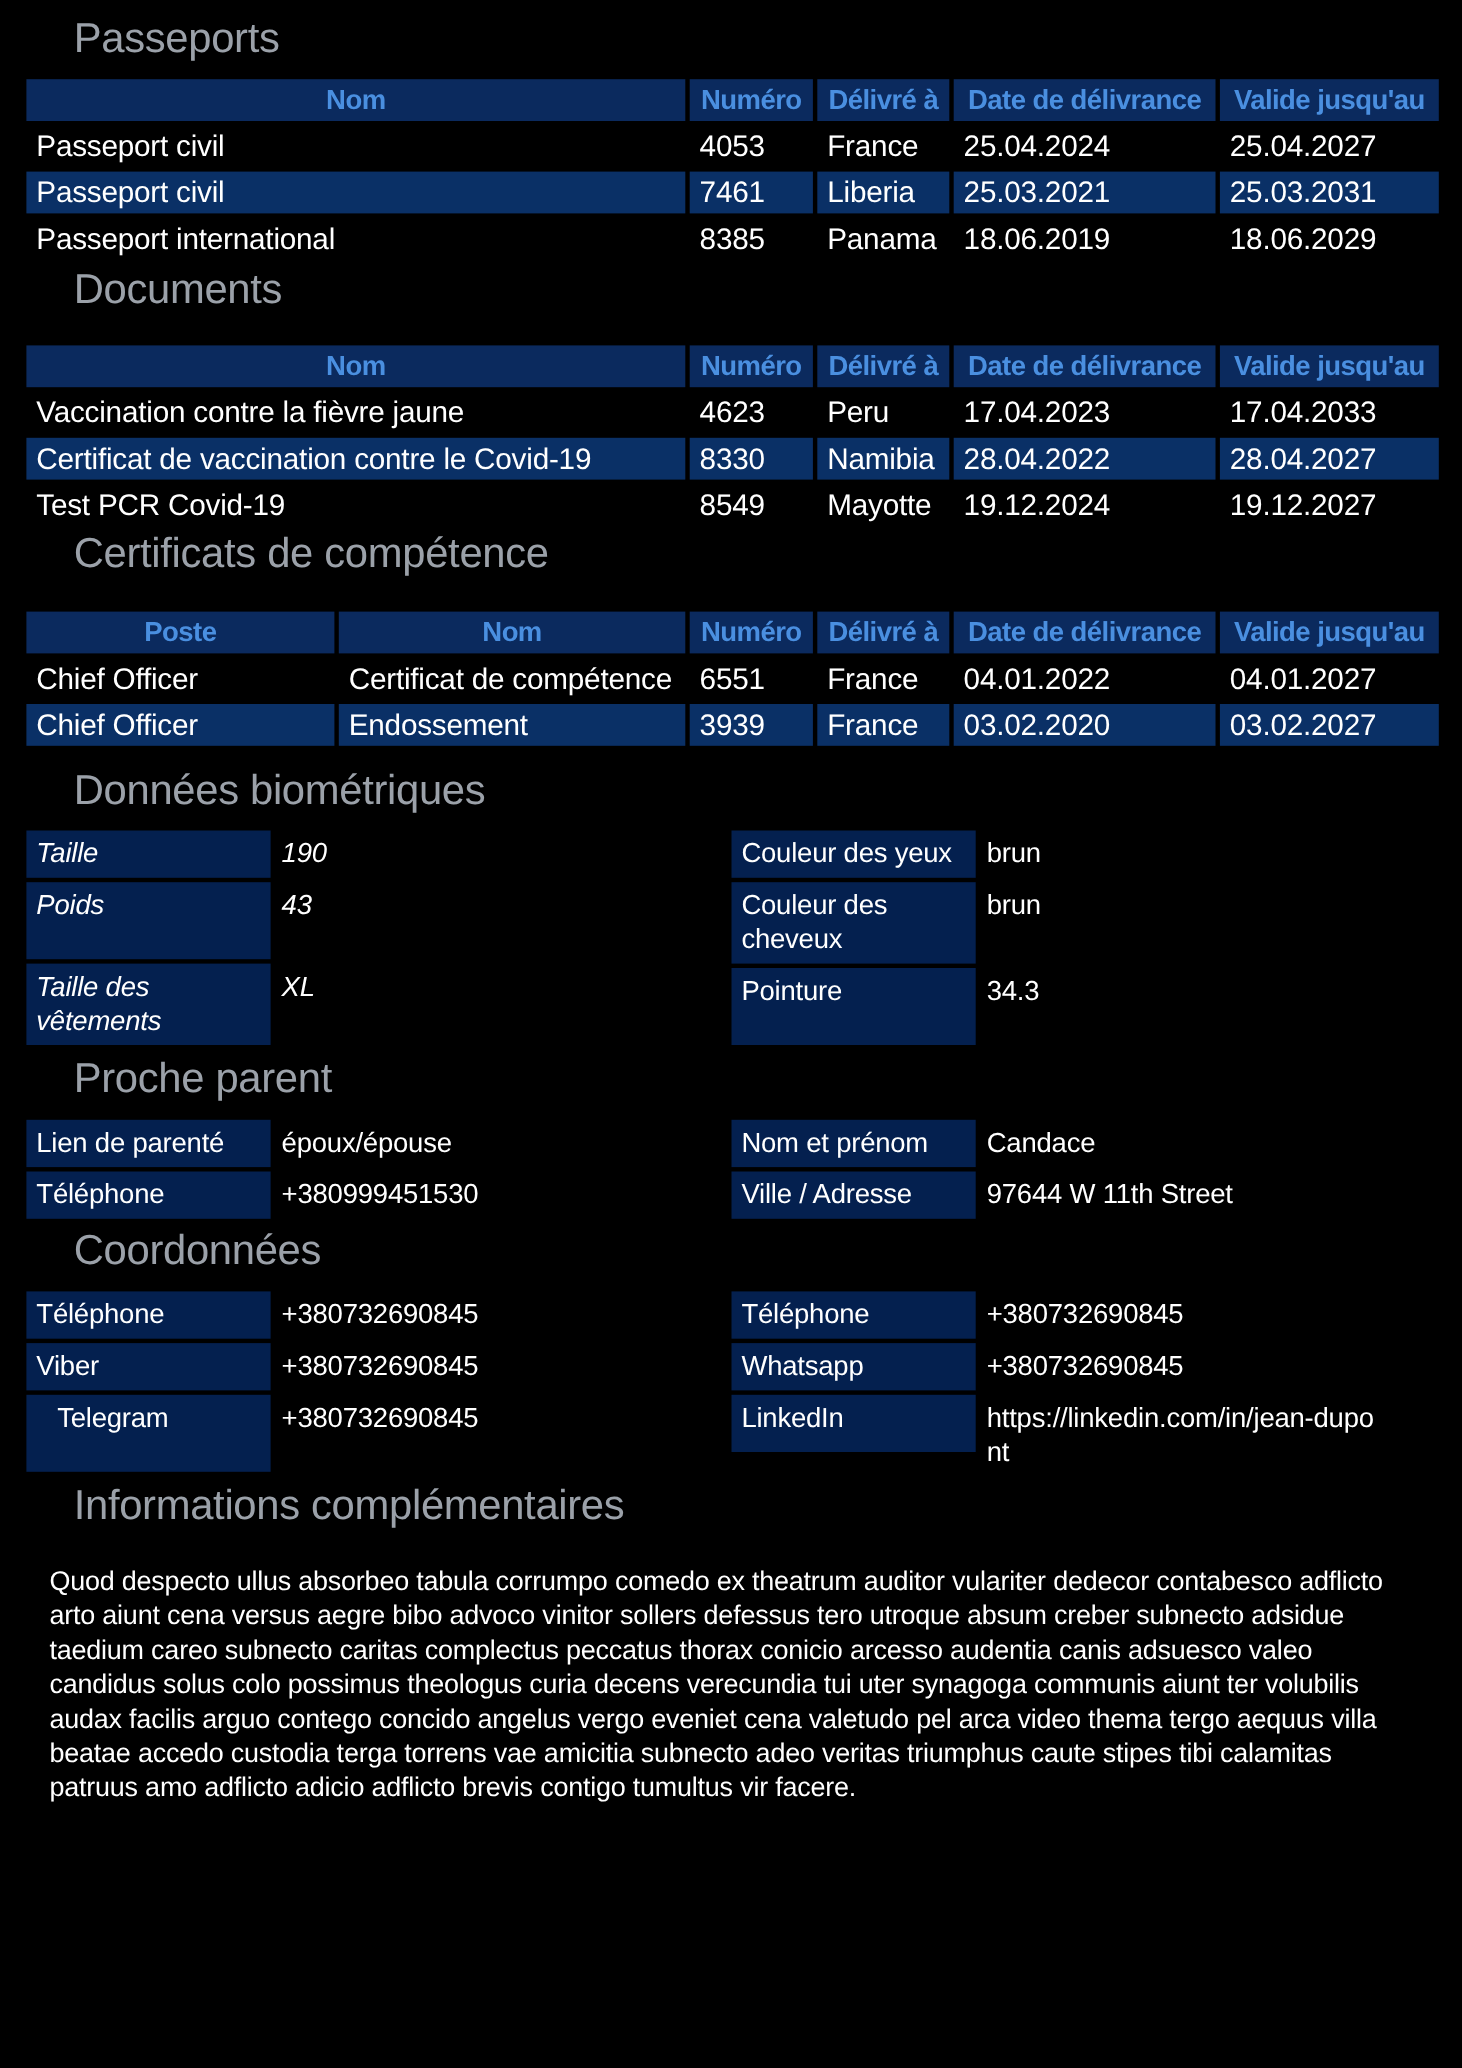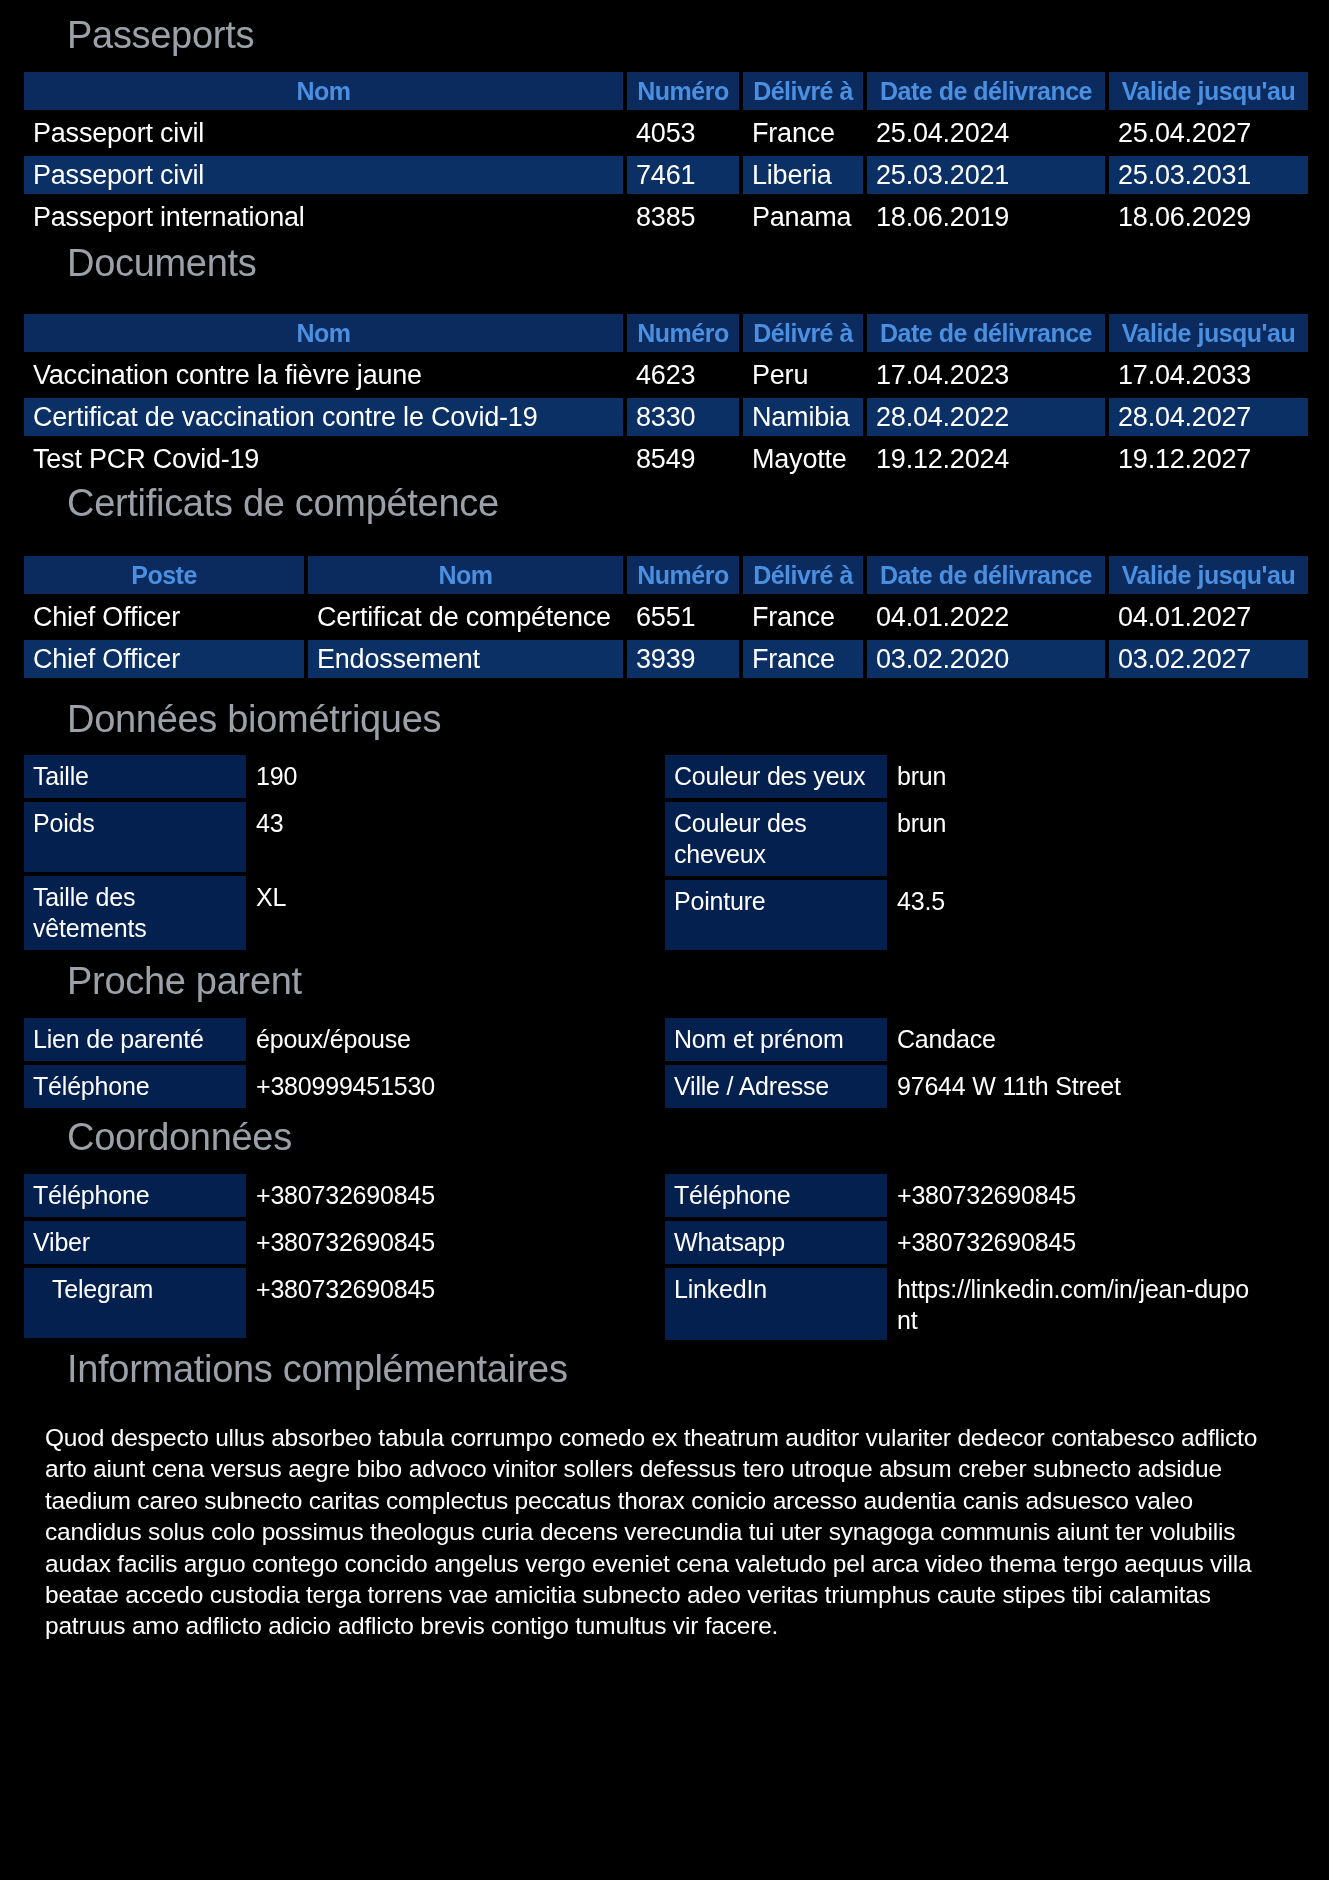--- a/index.html
+++ b/index.html
@@ -163,21 +163,21 @@
       <td>Endossement</td>
       <td>3939</td>
       <td>France</td>
       <td>03.02.2020</td>
       <td>03.02.2027</td>
     </tr>
   </tbody>
 </table>
 
 <h2 class="section-title" style="top:700px;">Données biométriques</h2>
-<div class="kv" style="left:24px; top:755px;">
+<div class="kv" style="left:24px; top:755px;font-style:italic;">
   <div class="kv-row">
     <div class="kv-label">Taille</div>
     <div class="kv-value">190</div>
   </div>
   <div class="kv-row">
     <div class="kv-label" style="height:70px;">Poids</div>
     <div class="kv-value">43</div>
   </div>
   <div class="kv-row">
     <div class="kv-label" style="width:222px;">Taille des vêtements</div>
@@ -188,21 +188,21 @@
   <div class="kv-row">
     <div class="kv-label">Couleur des yeux</div>
     <div class="kv-value">brun</div>
   </div>
   <div class="kv-row">
     <div class="kv-label">Couleur des cheveux</div>
     <div class="kv-value">brun</div>
   </div>
   <div class="kv-row">
     <div class="kv-label" style="height:70px;">Pointure</div>
-    <div class="kv-value">43.5</div>
+    <div class="kv-value">34.3</div>
   </div>
 </div>
 
 <h2 class="section-title" style="top:962px;">Proche parent</h2>
 <div class="kv" style="left:24px; top:1018px;">
   <div class="kv-row">
     <div class="kv-label">Lien de parenté</div>
     <div class="kv-value">époux/épouse</div>
   </div>
   <div class="kv-row">
@@ -239,19 +239,19 @@
 <div class="kv" style="left:665px; top:1174px;">
   <div class="kv-row">
     <div class="kv-label">Téléphone</div>
     <div class="kv-value">+380732690845</div>
   </div>
   <div class="kv-row">
     <div class="kv-label">Whatsapp</div>
     <div class="kv-value">+380732690845</div>
   </div>
   <div class="kv-row">
-    <div class="kv-label" style="height:72px;">LinkedIn</div>
+    <div class="kv-label" style="height:52px;">LinkedIn</div>
     <div class="kv-value" style="max-width:360px; word-break:break-all;">https://linkedin.com/in/jean-dupont</div>
   </div>
 </div>
 
 <h2 class="section-title" style="top:1350px;">Informations complémentaires</h2>
 <p class="para">Quod despecto ullus absorbeo tabula corrumpo comedo ex theatrum auditor vulariter dedecor contabesco adflicto arto aiunt cena versus aegre bibo advoco vinitor sollers defessus tero utroque absum creber subnecto adsidue taedium careo subnecto caritas complectus peccatus thorax conicio arcesso audentia canis adsuesco valeo candidus solus colo possimus theologus curia decens verecundia tui uter synagoga communis aiunt ter volubilis audax facilis arguo contego concido angelus vergo eveniet cena valetudo pel arca video thema tergo aequus villa beatae accedo custodia terga torrens vae amicitia subnecto adeo veritas triumphus caute stipes tibi calamitas patruus amo adflicto adicio adflicto brevis contigo tumultus vir facere.</p>
 
 </body></html>

